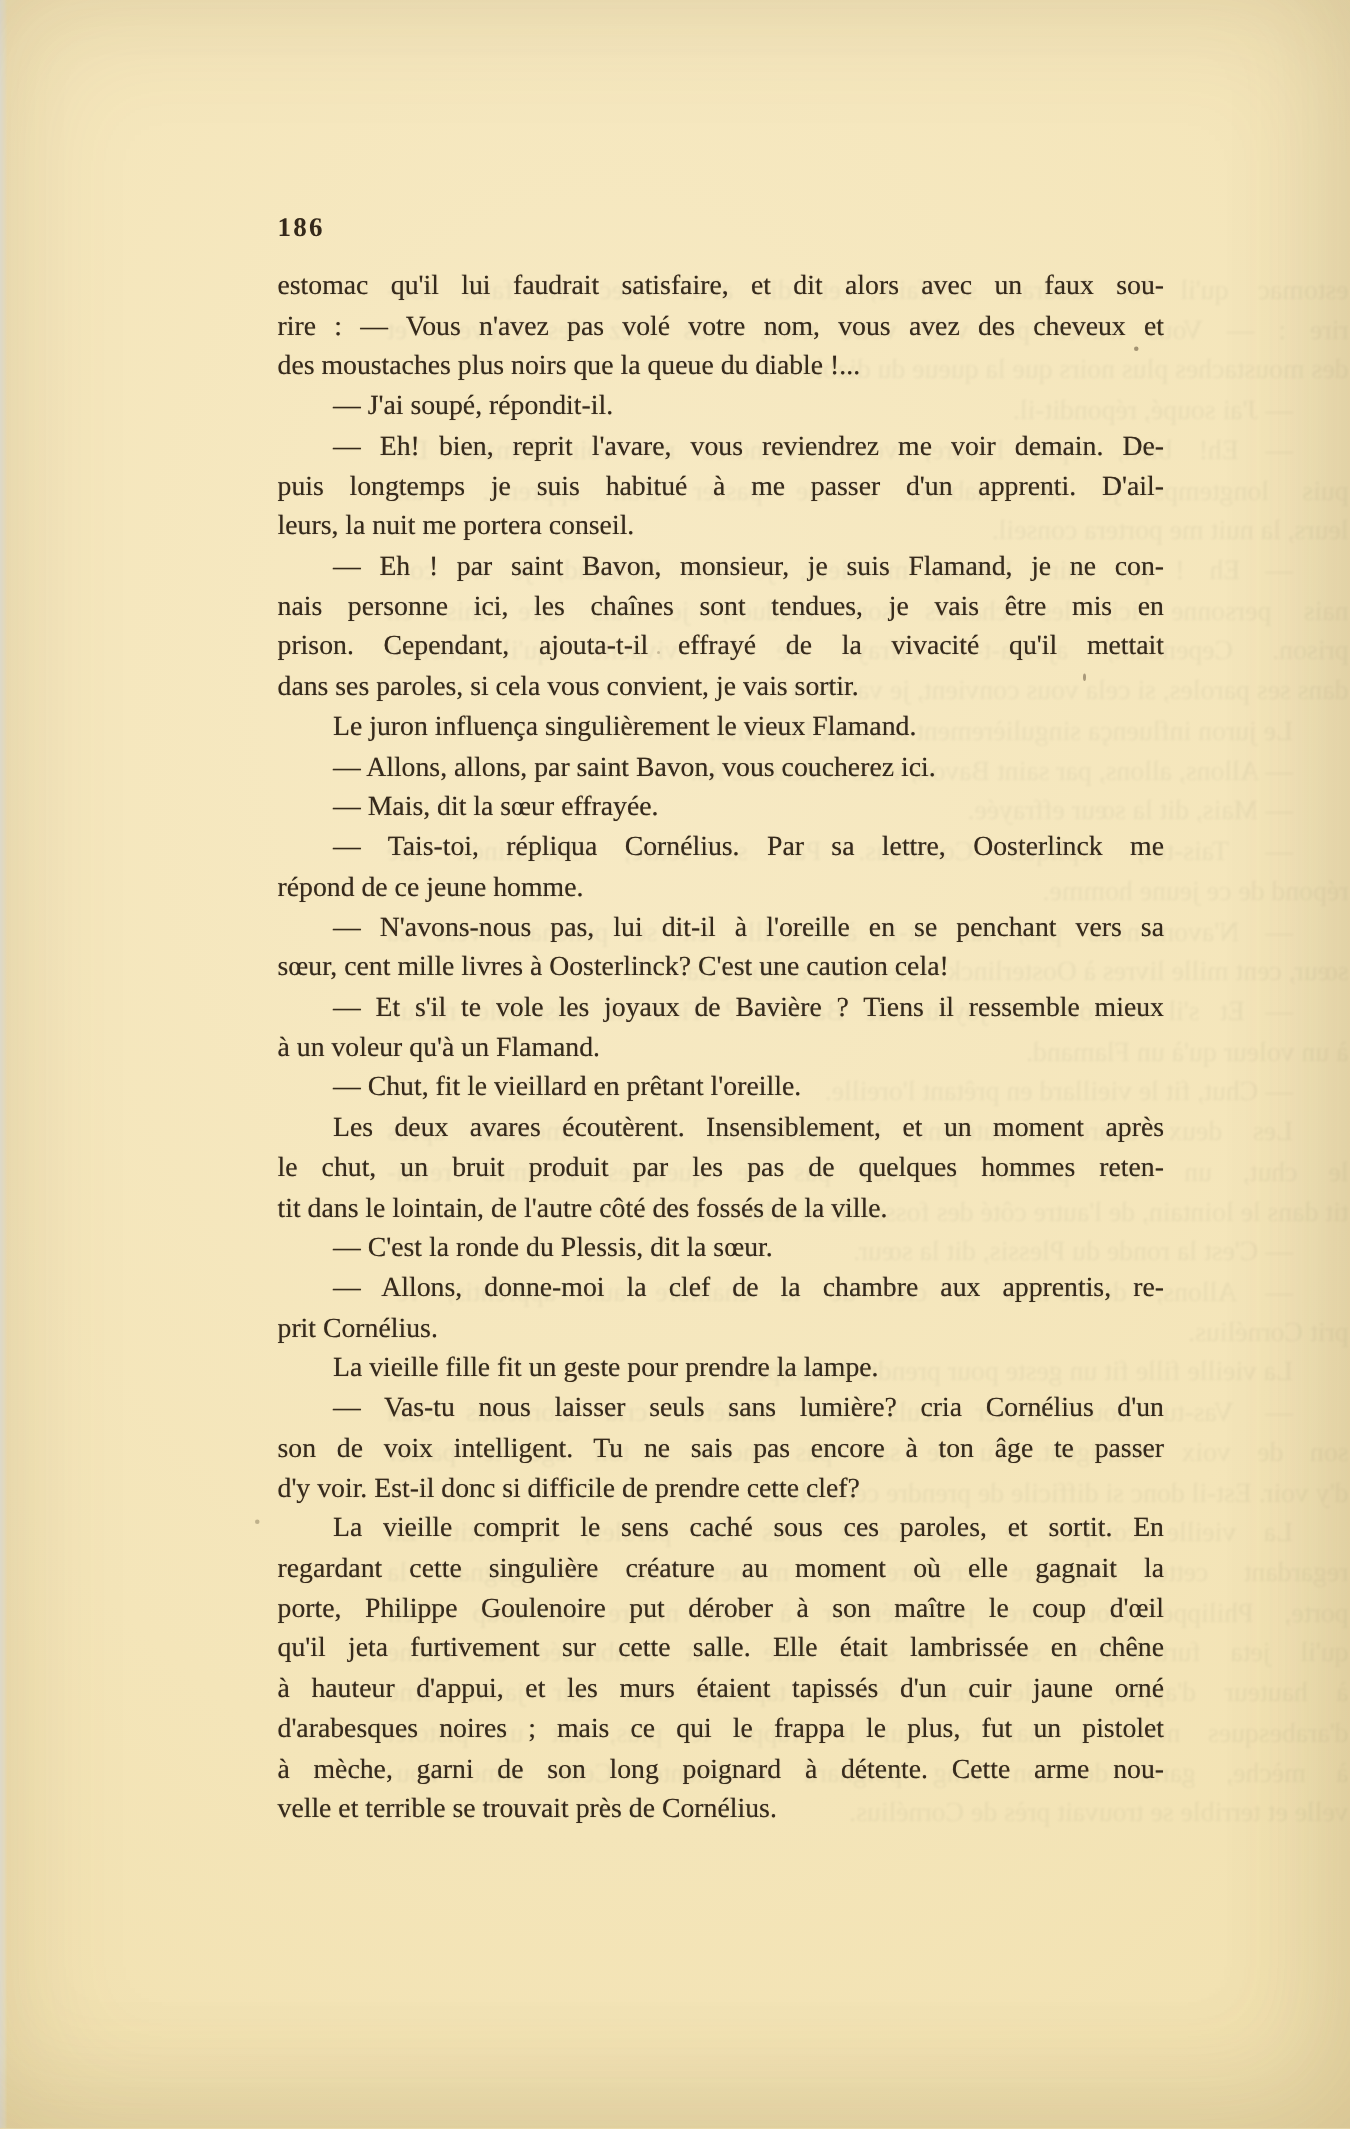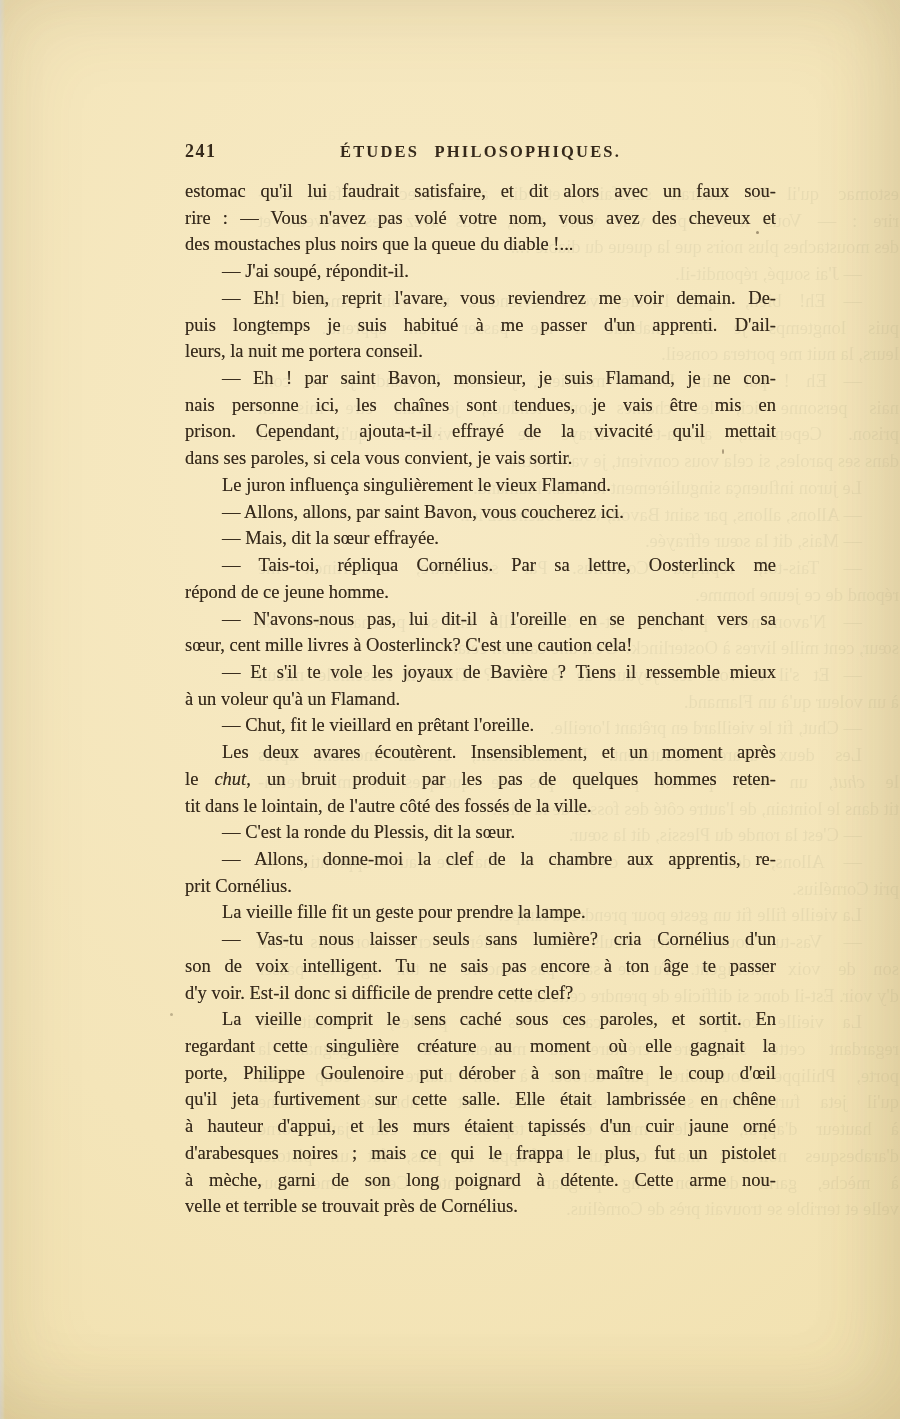--- a/index.html
+++ b/index.html
@@ -47,21 +47,21 @@
     letter-spacing:2.2px;word-spacing:9px;padding-top:1px;
   }
   #text-block{
     margin-top:12px;
     font-size:18.5px;line-height:26.72px;color:#362a1c;
     text-shadow:0 0 .5px rgba(54,42,28,.55);
   }
   .line{text-align:justify;text-align-last:left;white-space:normal;}
   .line.stretch{text-align-last:justify;}
   .line.indent{text-indent:37px;font-family:Liberation Serif, serif;}
-  .it{font-style:italic;}
+  .it{}
 
   
   .speck{position:absolute;background:#5d4c35;border-radius:50%;opacity:.55;}
   #speck-1{left:756px;top:231px;width:3px;height:3px;}
   #speck-2{left:722px;top:449px;width:2px;height:5px;opacity:.5;}
   #speck-3{left:170px;top:1013px;width:3px;height:3px;opacity:.35;}
   #speck-4{left:438px;top:434px;width:2px;height:2px;opacity:.3;}
 </style>
 </head>
 <body>
@@ -107,22 +107,21 @@
     <div class="line stretch"><span>porte, Philippe Goulenoire put dérober à son maître le coup d'œil</span></div>
     <div class="line stretch"><span>qu'il jeta furtivement sur cette salle. Elle était lambrissée en chêne</span></div>
     <div class="line stretch"><span>à hauteur d'appui, et les murs étaient tapissés d'un cuir jaune orné</span></div>
     <div class="line stretch"><span>d'arabesques noires ; mais ce qui le frappa le plus, fut un pistolet</span></div>
     <div class="line stretch"><span>à mèche, garni de son long poignard à détente. Cette arme nou-</span></div>
     <div class="line"><span>velle et terrible se trouvait près de Cornélius.</span></div>
   </div>
 
 <div id="sheet">
   <div id="running-head">
-    <span id="page-number">241</span>
-    <div id="running-title">ÉTUDES PHILOSOPHIQUES.</div>
+    <span id="page-number">186</span>
   </div>
   <div id="text-block">
       <div class="line stretch"><span>estomac qu'il lui faudrait satisfaire, et dit alors avec un faux sou-</span></div>
       <div class="line stretch"><span>rire : — Vous n'avez pas volé votre nom, vous avez des cheveux et</span></div>
       <div class="line"><span>des moustaches plus noirs que la queue du diable !...</span></div>
       <div class="line indent"><span>— J'ai soupé, répondit-il.</span></div>
       <div class="line indent stretch"><span>— Eh! bien, reprit l'avare, vous reviendrez me voir demain. De-</span></div>
       <div class="line stretch"><span>puis longtemps je suis habitué à me passer d'un apprenti. D'ail-</span></div>
       <div class="line"><span>leurs, la nuit me portera conseil.</span></div>
       <div class="line indent stretch"><span>— Eh ! par saint Bavon, monsieur, je suis Flamand, je ne con-</span></div>

